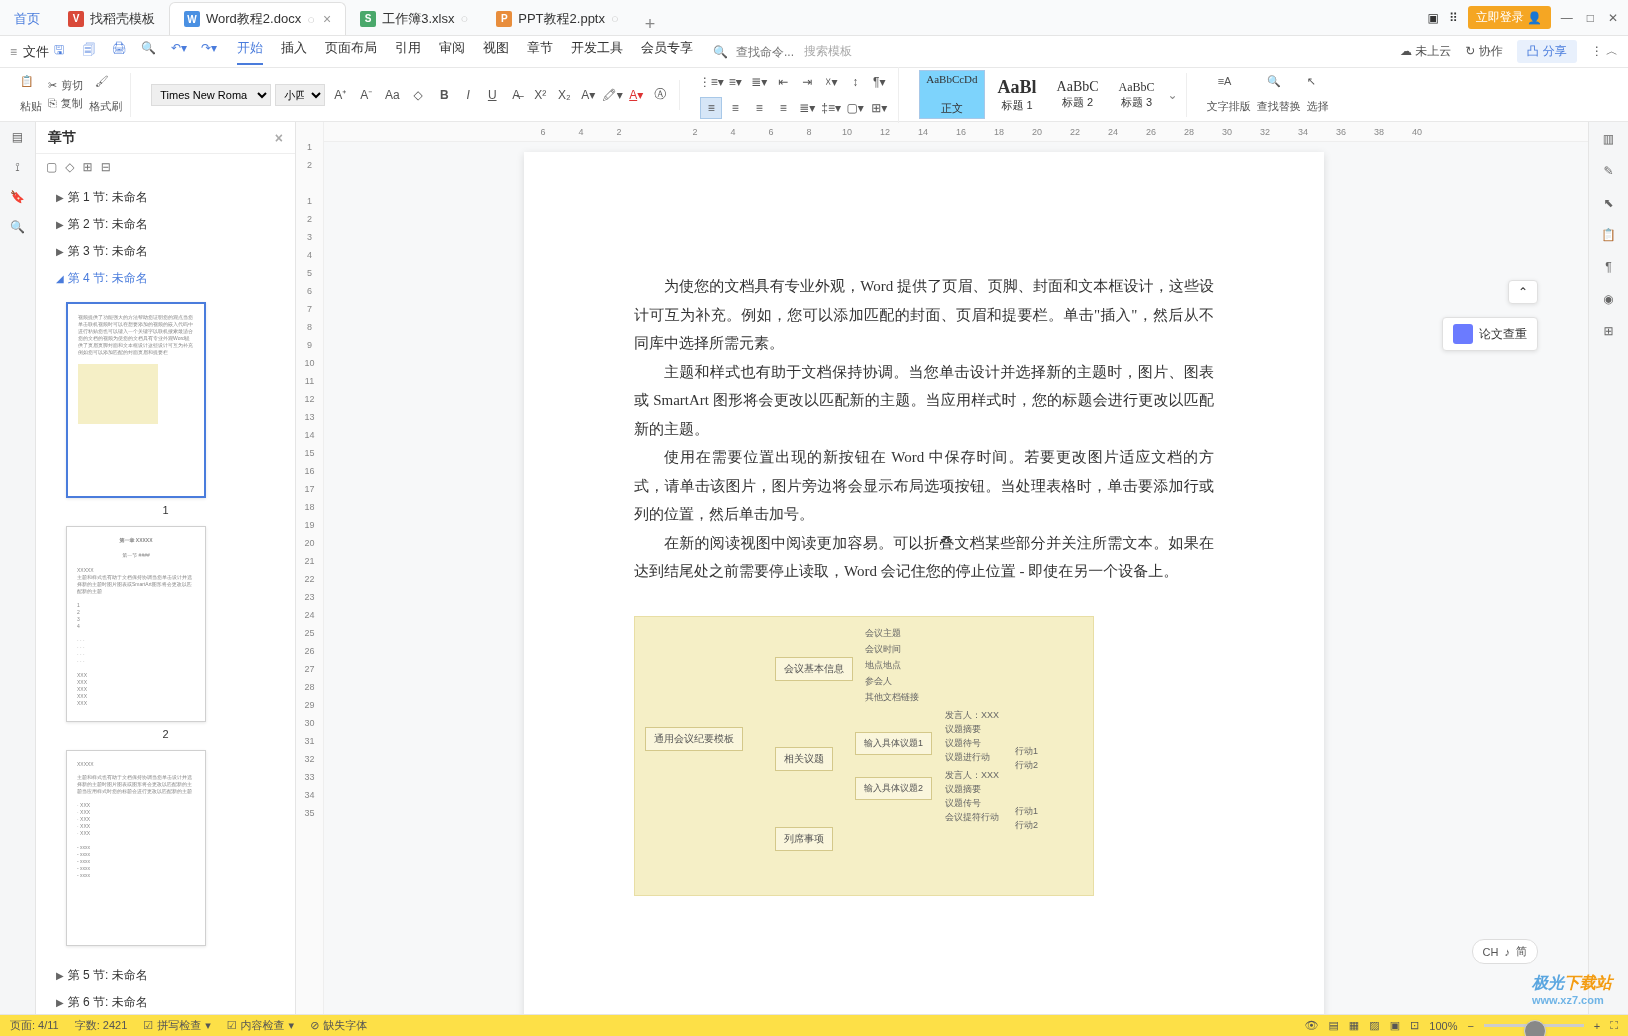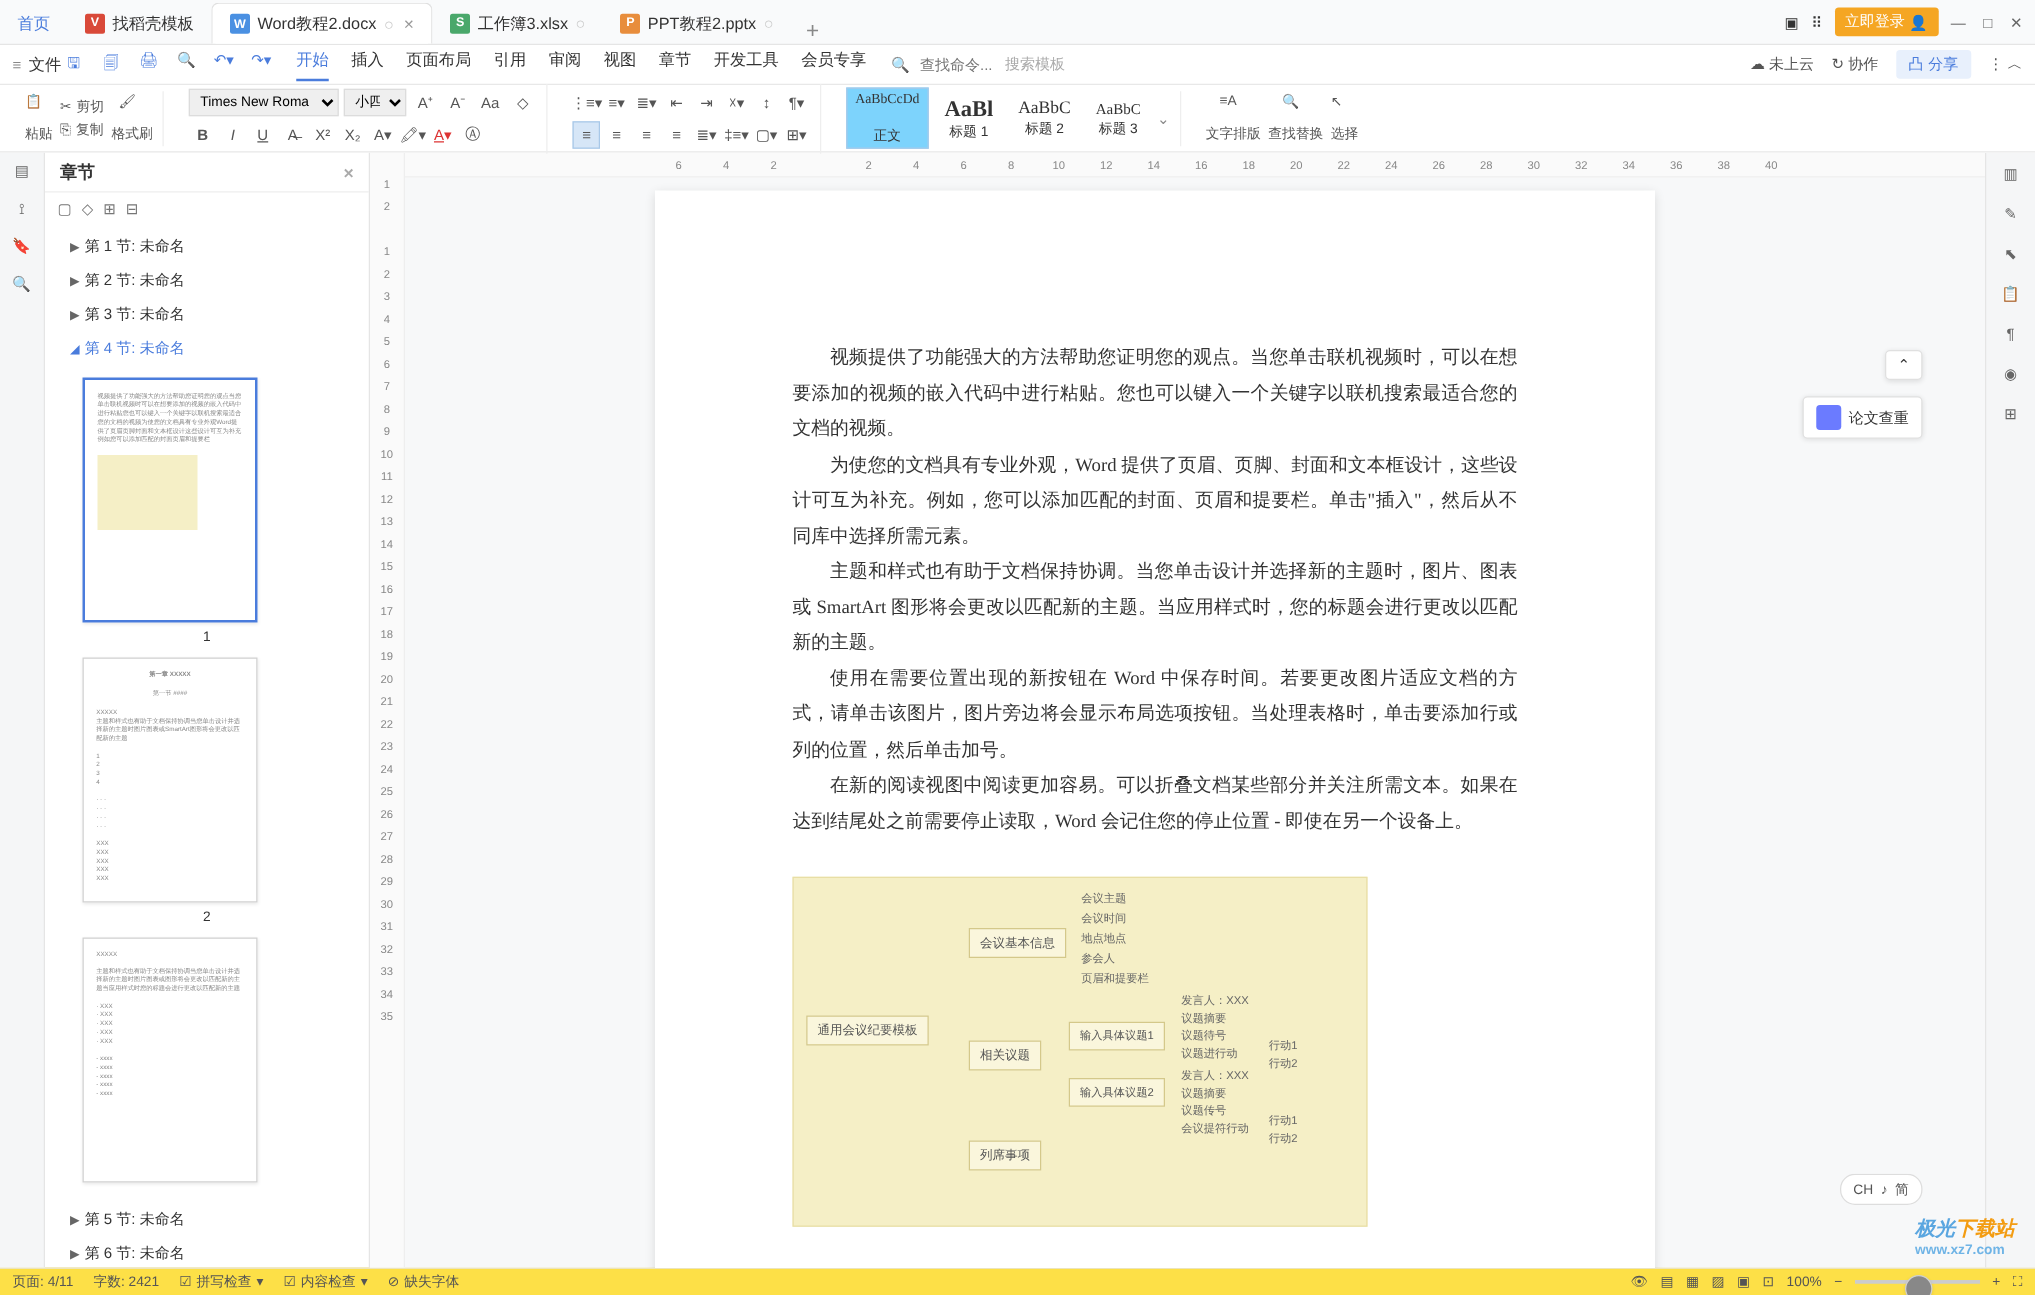--- a/index.html
+++ b/index.html
@@ -191,21 +191,21 @@
       </div>
     <div style="display:flex;flex-direction:column;gap:3px">
       <div class="rsmall">✂ <span>剪切</span></div>
       <div class="rsmall">⎘ <span>复制</span></div>
     </div>
     <div class="ricon-big">
         <div class="ibox">🖌</div>
         <span>格式刷</span>
       </div>
   </div>
-  <div class="ribbon-group" style="flex-direction:column;align-items:flex-start;gap:4px;height:auto;padding:4px 8px">
+  <div class="ribbon-group" style="flex-direction:row;align-items:flex-start;gap:4px;height:auto;padding:4px 8px">
     <div style="display:flex;gap:4px">
       <select class="font-select" style="width:120px"><option>Times New Roma</option></select>
       <select class="font-select" style="width:50px"><option>小四</option></select>
       <span class="fmt-btn">A⁺</span>
       <span class="fmt-btn">A⁻</span>
       <span class="fmt-btn">Aa</span>
       <span class="fmt-btn">◇</span>
     </div>
     <div style="display:flex;gap:2px">
       <span class="fmt-btn">
@@ -409,35 +409,34 @@
         <span>28</span>
         <span>30</span>
         <span>32</span>
         <span>34</span>
         <span>36</span>
         <span>38</span>
         <span>40</span>
     </div>
     <div class="canvas">
       <div class="page">
-        <p class="para" style="text-indent:2em">视频提供了功能强大的方法帮助您证明您的观点。当您单击联机视频时，可以在想要添加的视频的嵌入代码中进行粘贴。您也可以键入一个关键字以联机搜索最适合您的文档的视频。</p>
         <p class="para" style="text-indent:2em">为使您的文档具有专业外观，Word 提供了页眉、页脚、封面和文本框设计，这些设计可互为补充。例如，您可以添加匹配的封面、页眉和提要栏。单击"插入"，然后从不同库中选择所需元素。</p>
         <p class="para" style="text-indent:2em">主题和样式也有助于文档保持协调。当您单击设计并选择新的主题时，图片、图表或 SmartArt 图形将会更改以匹配新的主题。当应用样式时，您的标题会进行更改以匹配新的主题。</p>
         <p class="para" style="text-indent:2em">使用在需要位置出现的新按钮在 Word 中保存时间。若要更改图片适应文档的方式，请单击该图片，图片旁边将会显示布局选项按钮。当处理表格时，单击要添加行或列的位置，然后单击加号。</p>
         <p class="para" style="text-indent:2em">在新的阅读视图中阅读更加容易。可以折叠文档某些部分并关注所需文本。如果在达到结尾处之前需要停止读取，Word 会记住您的停止位置 - 即使在另一个设备上。</p>
         <div class="diagram">
           <div class="node" style="left:10px;top:110px">通用会议纪要模板</div>
           <div class="node" style="left:140px;top:40px">会议基本信息</div>
           <div class="node" style="left:140px;top:130px">相关议题</div>
           <div class="node" style="left:140px;top:210px">列席事项</div>
           <div class="leaf" style="left:230px;top:10px">会议主题</div>
           <div class="leaf" style="left:230px;top:26px">会议时间</div>
           <div class="leaf" style="left:230px;top:42px">地点地点</div>
           <div class="leaf" style="left:230px;top:58px">参会人</div>
-          <div class="leaf" style="left:230px;top:74px">页眉和提要栏</div>
+          <div class="leaf" style="left:230px;top:74px">其他文档链接</div>
           <div class="node" style="left:220px;top:115px;font-size:9px">输入具体议题1</div>
           <div class="node" style="left:220px;top:160px;font-size:9px">输入具体议题2</div>
           <div class="leaf" style="left:310px;top:92px">发言人：XXX</div>
           <div class="leaf" style="left:310px;top:106px">议题摘要</div>
           <div class="leaf" style="left:310px;top:120px">议题待号</div>
           <div class="leaf" style="left:310px;top:134px">议题进行动</div>
           <div class="leaf" style="left:380px;top:128px">行动1</div>
           <div class="leaf" style="left:380px;top:142px">行动2</div>
           <div class="leaf" style="left:310px;top:152px">发言人：XXX</div>
           <div class="leaf" style="left:310px;top:166px">议题摘要</div>

